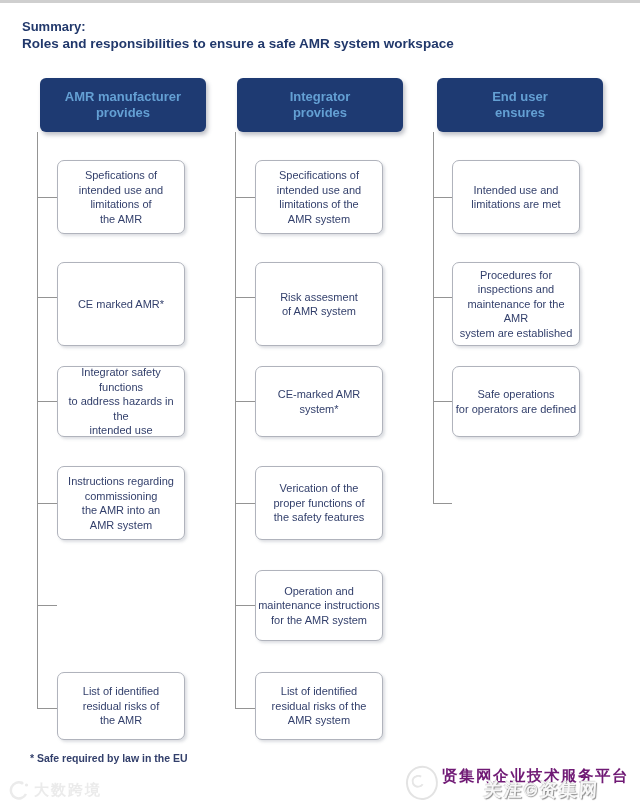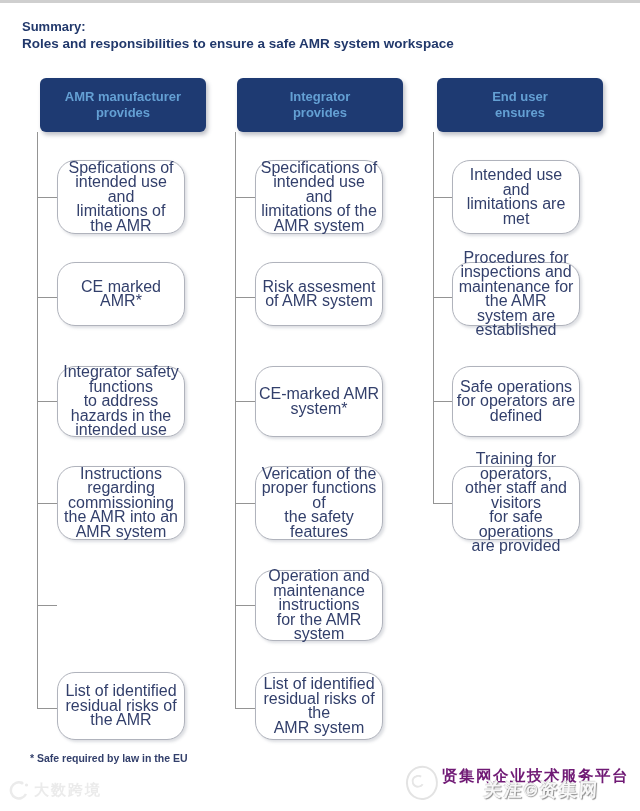--- a/index.html
+++ b/index.html
@@ -32,29 +32,29 @@
 
   .vline{position:absolute;width:1px;background:#949494;top:132px;}
   .v1{left:37px;height:576px}.v2{left:235px;height:576px}.v3{left:433px;height:371px}
 
   .branch{position:absolute;height:1px;background:#949494;}
   .br-c1{left:37px;width:20px}.br-c2{left:235px;width:20px}.br-c3{left:433px;width:19px}
   .y1{top:197px}.y2{top:297px}.y3{top:401px}.y4{top:503px}.y5{top:605px}.y6{top:708px}
 
   .box{
     position:absolute;width:128px;
-    background:#ffffff;border:1px solid #b0b3bc;border-radius:18px;
-    color:#323f6b;font-size:16px;line-height:14.5px;
+    background:#ffffff;border:1px solid #b0b3bc;border-radius:7px;
+    color:#323f6b;font-size:11px;line-height:14.5px;
     display:flex;align-items:center;justify-content:center;text-align:center;
     white-space:pre-line;padding:2px;box-sizing:border-box;
     box-shadow:2px 2px 3px rgba(140,145,160,0.30);
   }
   .c1{left:57px}.c2{left:255px}.c3{left:452px}
   .r1{top:160px;height:74px}
-  .r2{top:262px;height:64px}
+  .r2{top:262px;height:84px}
   .r3{top:366px;height:71px}
   .r4{top:466px;height:74px}
   .r5{top:570px;height:71px}
   .r6{top:672px;height:68px}
 
   .footnote{
     position:absolute;left:30px;top:752px;
     color:#323f6b;font-size:10.5px;font-weight:600;
   }
 
@@ -163,24 +163,20 @@
 AMR system</div>
 
   <div class="box c3 r1">Intended use and
 limitations are met</div>
   <div class="box c3 r2">Procedures for
 inspections and
 maintenance for the AMR
 system are established</div>
   <div class="box c3 r3">Safe operations
 for operators are defined</div>
-  <div class="box c3 r4">Training for operators,
-other staff and visitors
-for safe operations
-are provided</div>
 
   <div class="footnote">* Safe required by law in the EU</div>
 
   <div class="wm-left">
     <span>
       <svg width="22" height="20" viewBox="0 0 22 20">
         <path d="M14 3 A8 8 0 1 0 18 14" fill="none" stroke="#ebebeb" stroke-width="2.5"></path>
         <circle cx="14" cy="3" r="1.6" fill="#ebebeb"></circle>
         <circle cx="18.5" cy="5" r="1.6" fill="#ebebeb"></circle>
       </svg>

